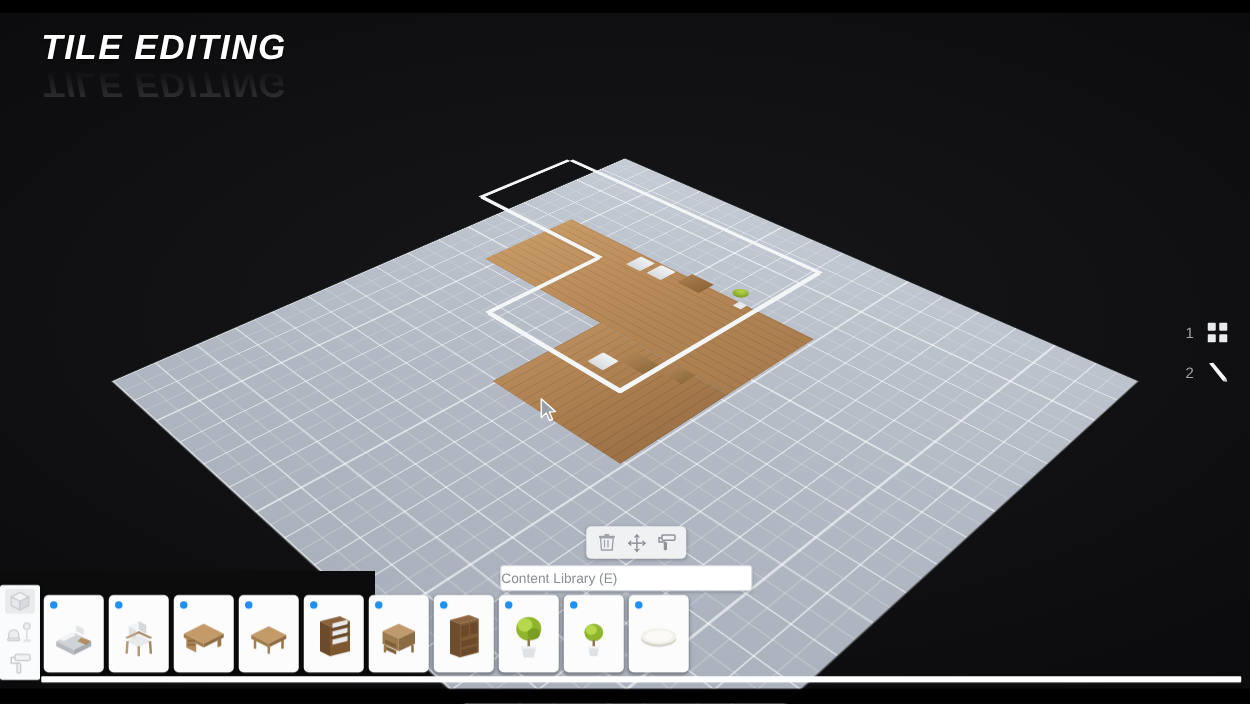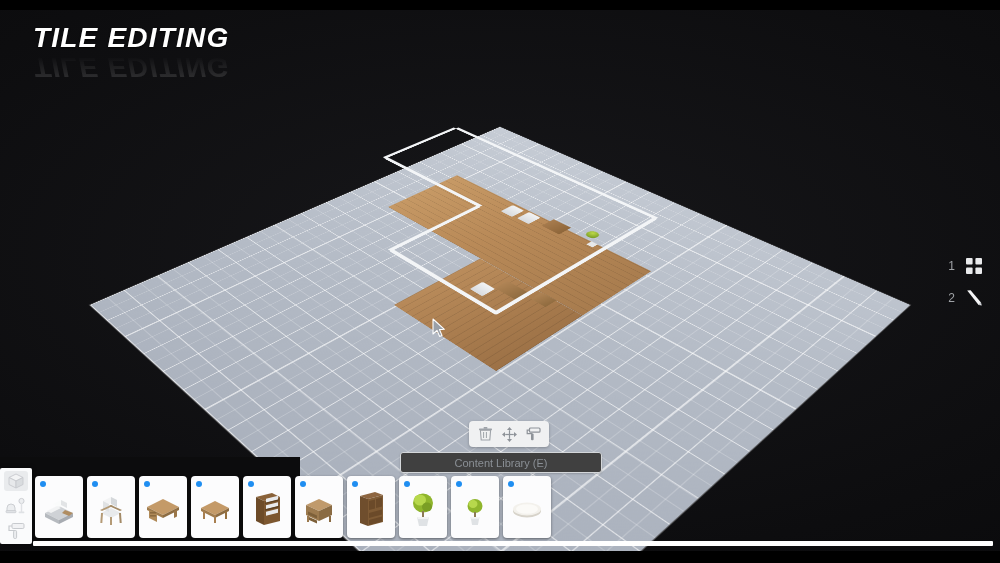--- a/index.html
+++ b/index.html
@@ -81,22 +81,22 @@
   .hotkey{display:flex;align-items:center;gap:9px;justify-content:flex-end;}
   .hotkey .num{color:#9fa2a6;font-size:12px;line-height:1;width:10px;text-align:right;}
   .hotkey .gly{width:20px;height:20px;display:flex;align-items:center;justify-content:center;}
 
   
   .mini-toolbar{position:absolute;left:469px;top:421px;z-index:45;display:flex;align-items:center;gap:0px;
       background:#f0f1f2;border-radius:4px;padding:3px 4px;box-shadow:0 1px 3px rgba(0,0,0,.25);}
   .mini-btn{width:24px;height:20px;display:flex;align-items:center;justify-content:center;border-radius:3px;cursor:pointer;}
 
   .content-library{position:absolute;left:400px;top:452px;width:200px;height:19px;z-index:45;
-      background:#404040;border:1px solid #d4d7da;border-radius:3px;
-      display:flex;align-items:center;justify-content:center;
+      background:#ffffff;border:1px solid #d4d7da;border-radius:3px;
+      display:flex;align-items:center;justify-content:flex-start;
       color:#8a8f95;font-size:11px;box-shadow:0 1px 2px rgba(0,0,0,.18);cursor:pointer;}
 
   
   .palette{position:absolute;left:0;bottom:12px;width:1000px;height:88px;z-index:50;}
   .palette-tabs{position:absolute;left:0;bottom:7px;width:32px;height:76px;background:#fafbfc;
       border-radius:2px;display:flex;flex-direction:column;align-items:center;justify-content:center;gap:5px;
       box-shadow:0 0 4px rgba(0,0,0,.5);}
   .ptab{width:24px;height:20px;display:flex;align-items:center;justify-content:center;cursor:pointer;border-radius:3px;}
   .ptab.active{background:#e9ebed;}
 

